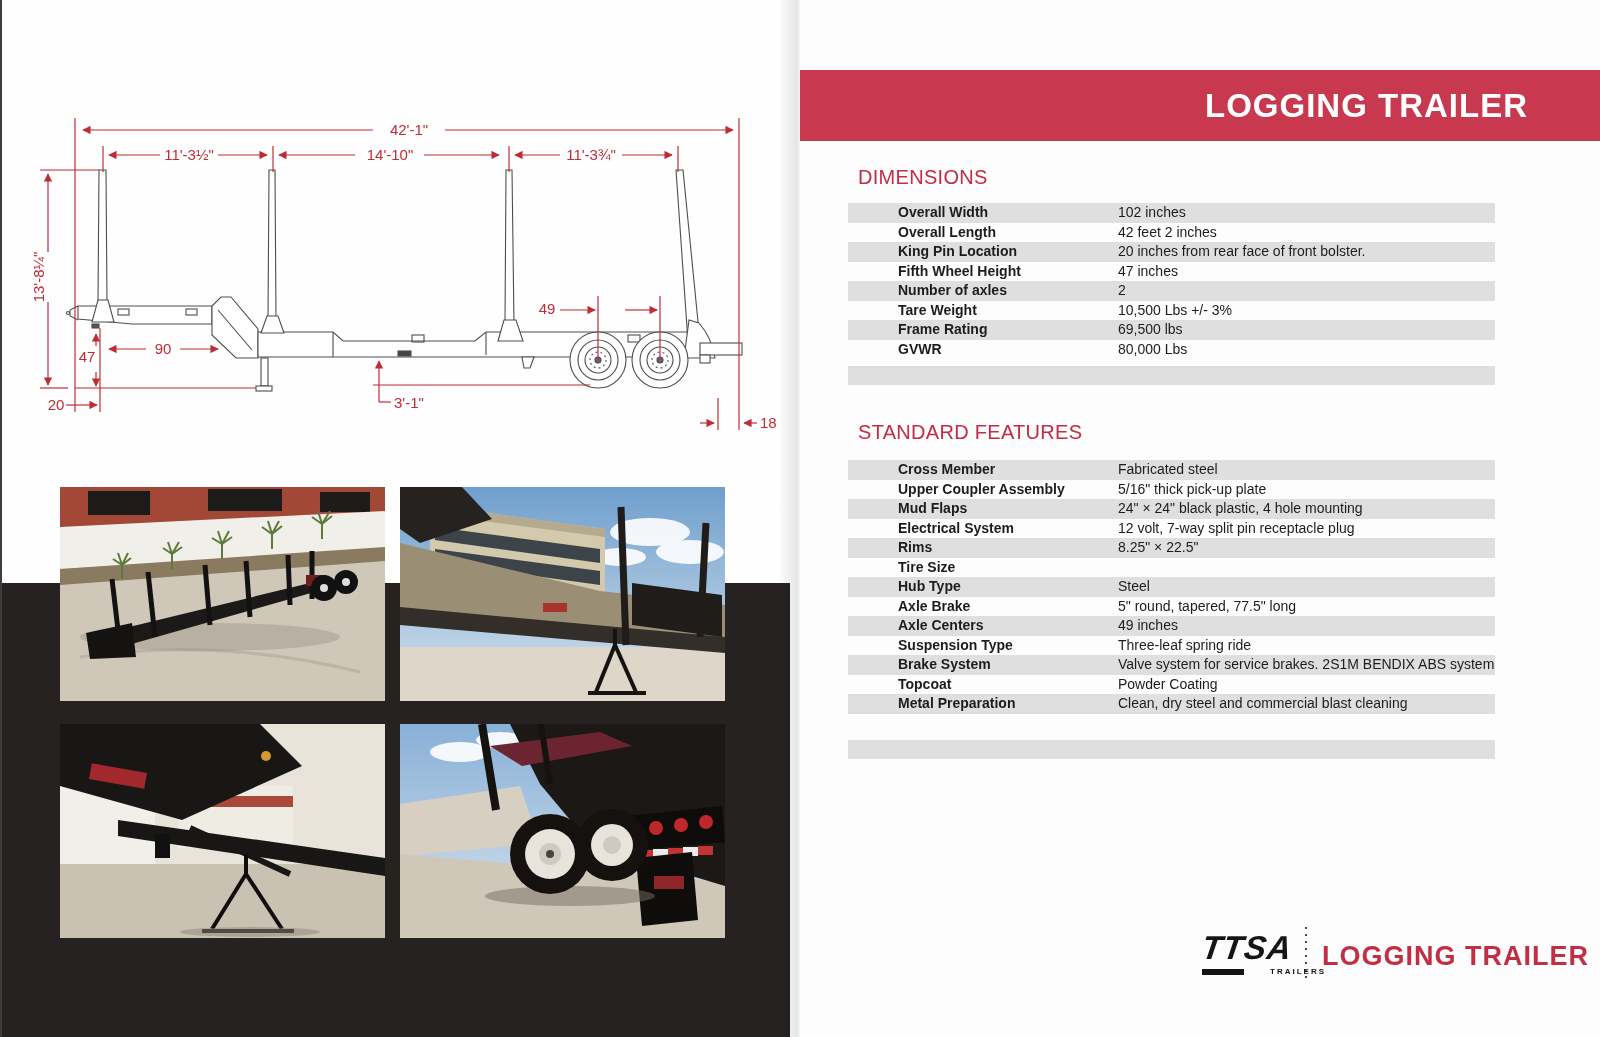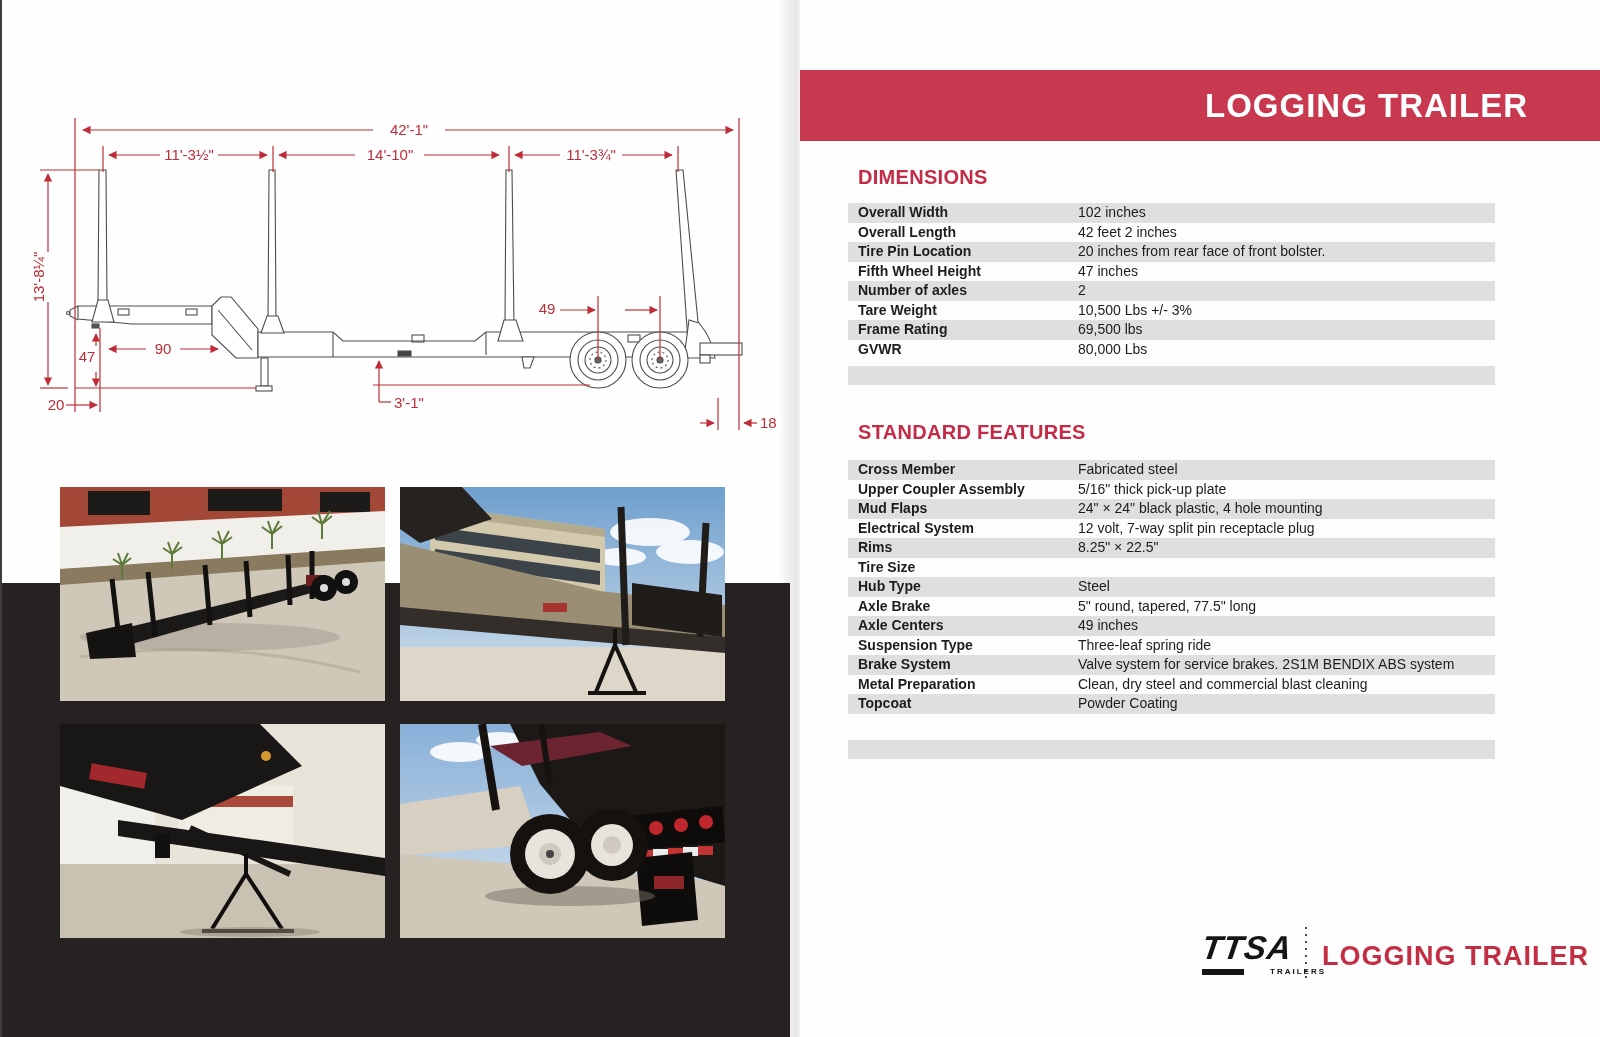--- a/index.html
+++ b/index.html
@@ -23,30 +23,30 @@
 
   
   .gutter{position:absolute;left:778px;top:0;width:22px;height:1037px;
     background:linear-gradient(to right,rgba(0,0,0,0) 0%,rgba(0,0,0,0.10) 85%,rgba(0,0,0,0.04) 100%);}
 
   
   .page-right{position:absolute;left:800px;top:0;width:800px;height:1037px;background:#fdfdfd;}
   .banner{position:absolute;left:0;top:70px;width:800px;height:71px;background:var(--banner-red);
     color:#fff;font-weight:bold;font-size:33px;letter-spacing:1px;line-height:71px;
     text-align:right;padding-right:72px;}
-  .sec-heading{position:absolute;left:58px;color:var(--heading-red);font-weight:bold;
+  .sec-heading{position:absolute;left:58px;color:var(--heading-red);font-weight:normal;
     font-size:20px;letter-spacing:.3px;}
   .h-dim{top:166px;}
   .h-feat{top:421px;text-align:center;}
   .spec-table{position:absolute;left:48px;width:647px;font-size:14px;color:#1c1c1c;}
   .t-dim{top:203px;}
   .t-feat{top:460px;}
   .trow{display:flex;height:19.5px;line-height:19.5px;}
   .trow:nth-child(odd){background:var(--row-gray);}
-  .tlabel{width:230px;padding-left:10px;font-weight:bold;white-space:nowrap;overflow:hidden;}
+  .tlabel{width:230px;padding-left:10px;font-weight:bold;white-space:nowrap;overflow:hidden;margin-left:40px;}
   .tvalue{flex:1;white-space:nowrap;overflow:hidden;}
   .bar{position:absolute;left:48px;width:647px;height:19px;background:var(--row-gray);}
   .bar1{top:366px;}
   .bar2{top:740px;}
 
   
   .footer-brand{position:absolute;left:402px;top:931px;color:#161414;}
   .brand-word{font-size:33px;font-weight:bold;font-style:italic;transform:skewX(-8deg);
     letter-spacing:1px;line-height:34px;}
   .brand-sub-row{display:flex;align-items:center;margin-top:2px;gap:21px;}
@@ -335,21 +335,21 @@
     <div class="spec-table t-dim">
       <div class="trow">
           <div class="tlabel">Overall Width</div>
           <div class="tvalue">102 inches</div>
         </div>
       <div class="trow">
           <div class="tlabel">Overall Length</div>
           <div class="tvalue">42 feet 2 inches</div>
         </div>
       <div class="trow">
-          <div class="tlabel">Tire Pin Location</div>
+          <div class="tlabel">King Pin Location</div>
           <div class="tvalue">20 inches from rear face of front bolster.</div>
         </div>
       <div class="trow">
           <div class="tlabel">Fifth Wheel Height</div>
           <div class="tvalue">47 inches</div>
         </div>
       <div class="trow">
           <div class="tlabel">Number of axles</div>
           <div class="tvalue">2</div>
         </div>
@@ -408,26 +408,26 @@
         </div>
       <div class="trow">
           <div class="tlabel">Suspension Type</div>
           <div class="tvalue">Three-leaf spring ride</div>
         </div>
       <div class="trow">
           <div class="tlabel">Brake System</div>
           <div class="tvalue">Valve system for service brakes. 2S1M BENDIX ABS system</div>
         </div>
       <div class="trow">
+          <div class="tlabel">Topcoat</div>
+          <div class="tvalue">Powder Coating</div>
+        </div>
+      <div class="trow">
           <div class="tlabel">Metal Preparation</div>
           <div class="tvalue">Clean, dry steel and commercial blast cleaning</div>
-        </div>
-      <div class="trow">
-          <div class="tlabel">Topcoat</div>
-          <div class="tvalue">Powder Coating</div>
         </div>
     </div>
     <div class="bar bar2"></div>
 
     <div class="footer-brand">
       <div class="brand-word">TTSA</div>
       <div class="brand-sub-row">
         <span class="brand-bar"></span>
         <span class="brand-sub">TRAILERS</span>
       </div>

